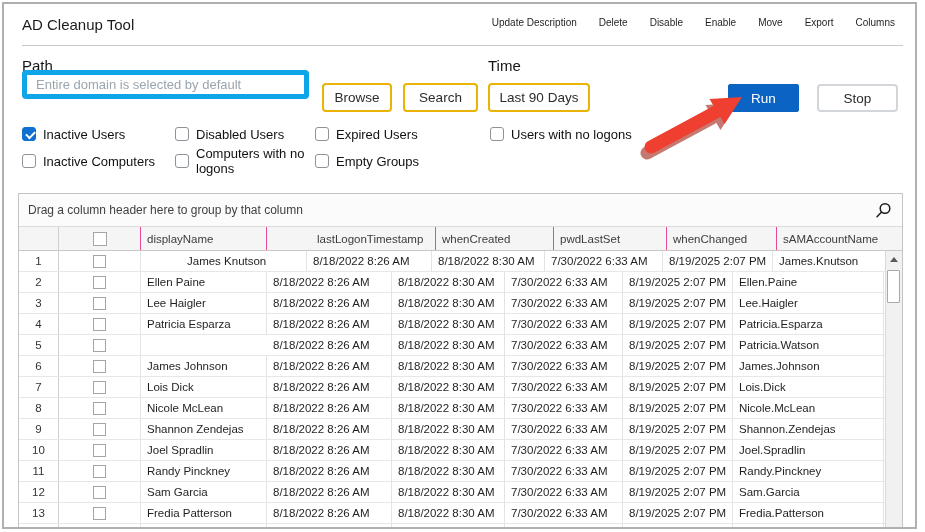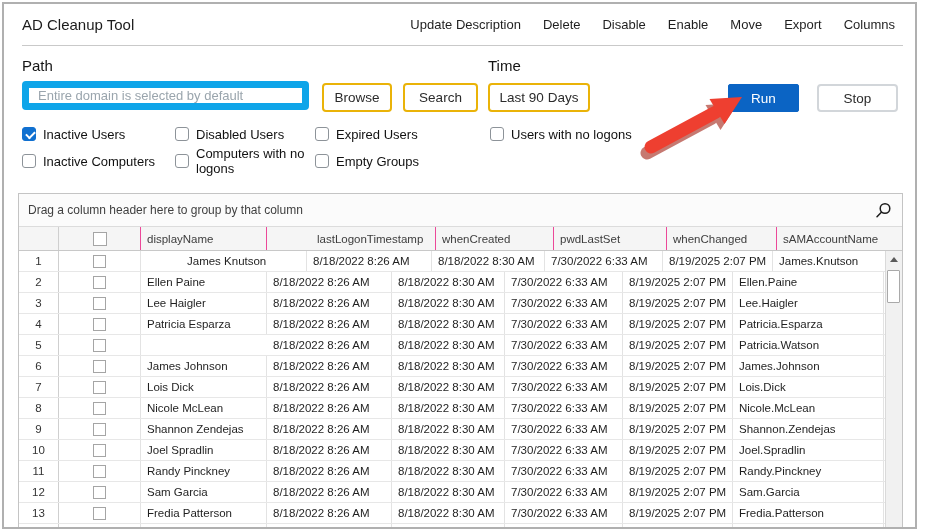--- a/index.html
+++ b/index.html
@@ -3,28 +3,28 @@
 <meta charset="utf-8">
 <style>
   html,body{margin:0;padding:0;background:#fff;}
   .screen{position:relative;width:925px;height:532px;background:#fff;
     font-family:"Liberation Sans","DejaVu Sans",sans-serif;overflow:hidden;color:#1c1c1c;}
   .win-border{position:absolute;left:2px;top:2px;width:915px;height:527px;
     border:2px solid var(--win-border,#b0b0b0);box-sizing:border-box;pointer-events:none;}
 
   
   .title{position:absolute;left:22px;top:16px;font-size:15px;color:#1b1b1b;}
-  .menu{position:absolute;right:30px;top:17px;display:flex;gap:22px;font-size:13px;color:#1f1f1f;}
+  .menu{position:absolute;right:30px;top:17px;display:flex;gap:22px;font-size:10px;color:#1f1f1f;}
   .menu-item{cursor:pointer;white-space:nowrap;}
   .divider{position:absolute;left:22px;top:45px;width:881px;height:1px;background:#c9c9c9;}
 
   
   .sec-label{position:absolute;font-size:15px;color:#141414;}
-  .inp{position:absolute;left:22px;top:81px;width:287px;height:29px;box-sizing:border-box;
-    border:7px solid #0ea5e9;border-radius:4px;padding:0 9px;font-size:13px;color:#222;
+  .inp{position:absolute;left:22px;top:70px;width:287px;height:29px;box-sizing:border-box;
+    border:5px solid #0ea5e9;border-radius:4px;padding:0 9px;font-size:13px;color:#222;
     font-family:inherit;outline:none;}
   .inp::placeholder{color:#9aa5ad;}
   .btn{position:absolute;box-sizing:border-box;background:#fff;border:2px solid #eab308;
     border-radius:4px;font-size:13.5px;color:#2b2b2b;display:flex;align-items:center;
     justify-content:center;cursor:pointer;font-family:inherit;}
   .btn-run{background:var(--accent,#0b64c4);color:#fff;border:1px solid var(--accent,#0b64c4);
     border-radius:2px;}
   .btn-stop{border-color:#d2d6da;}
 
   

